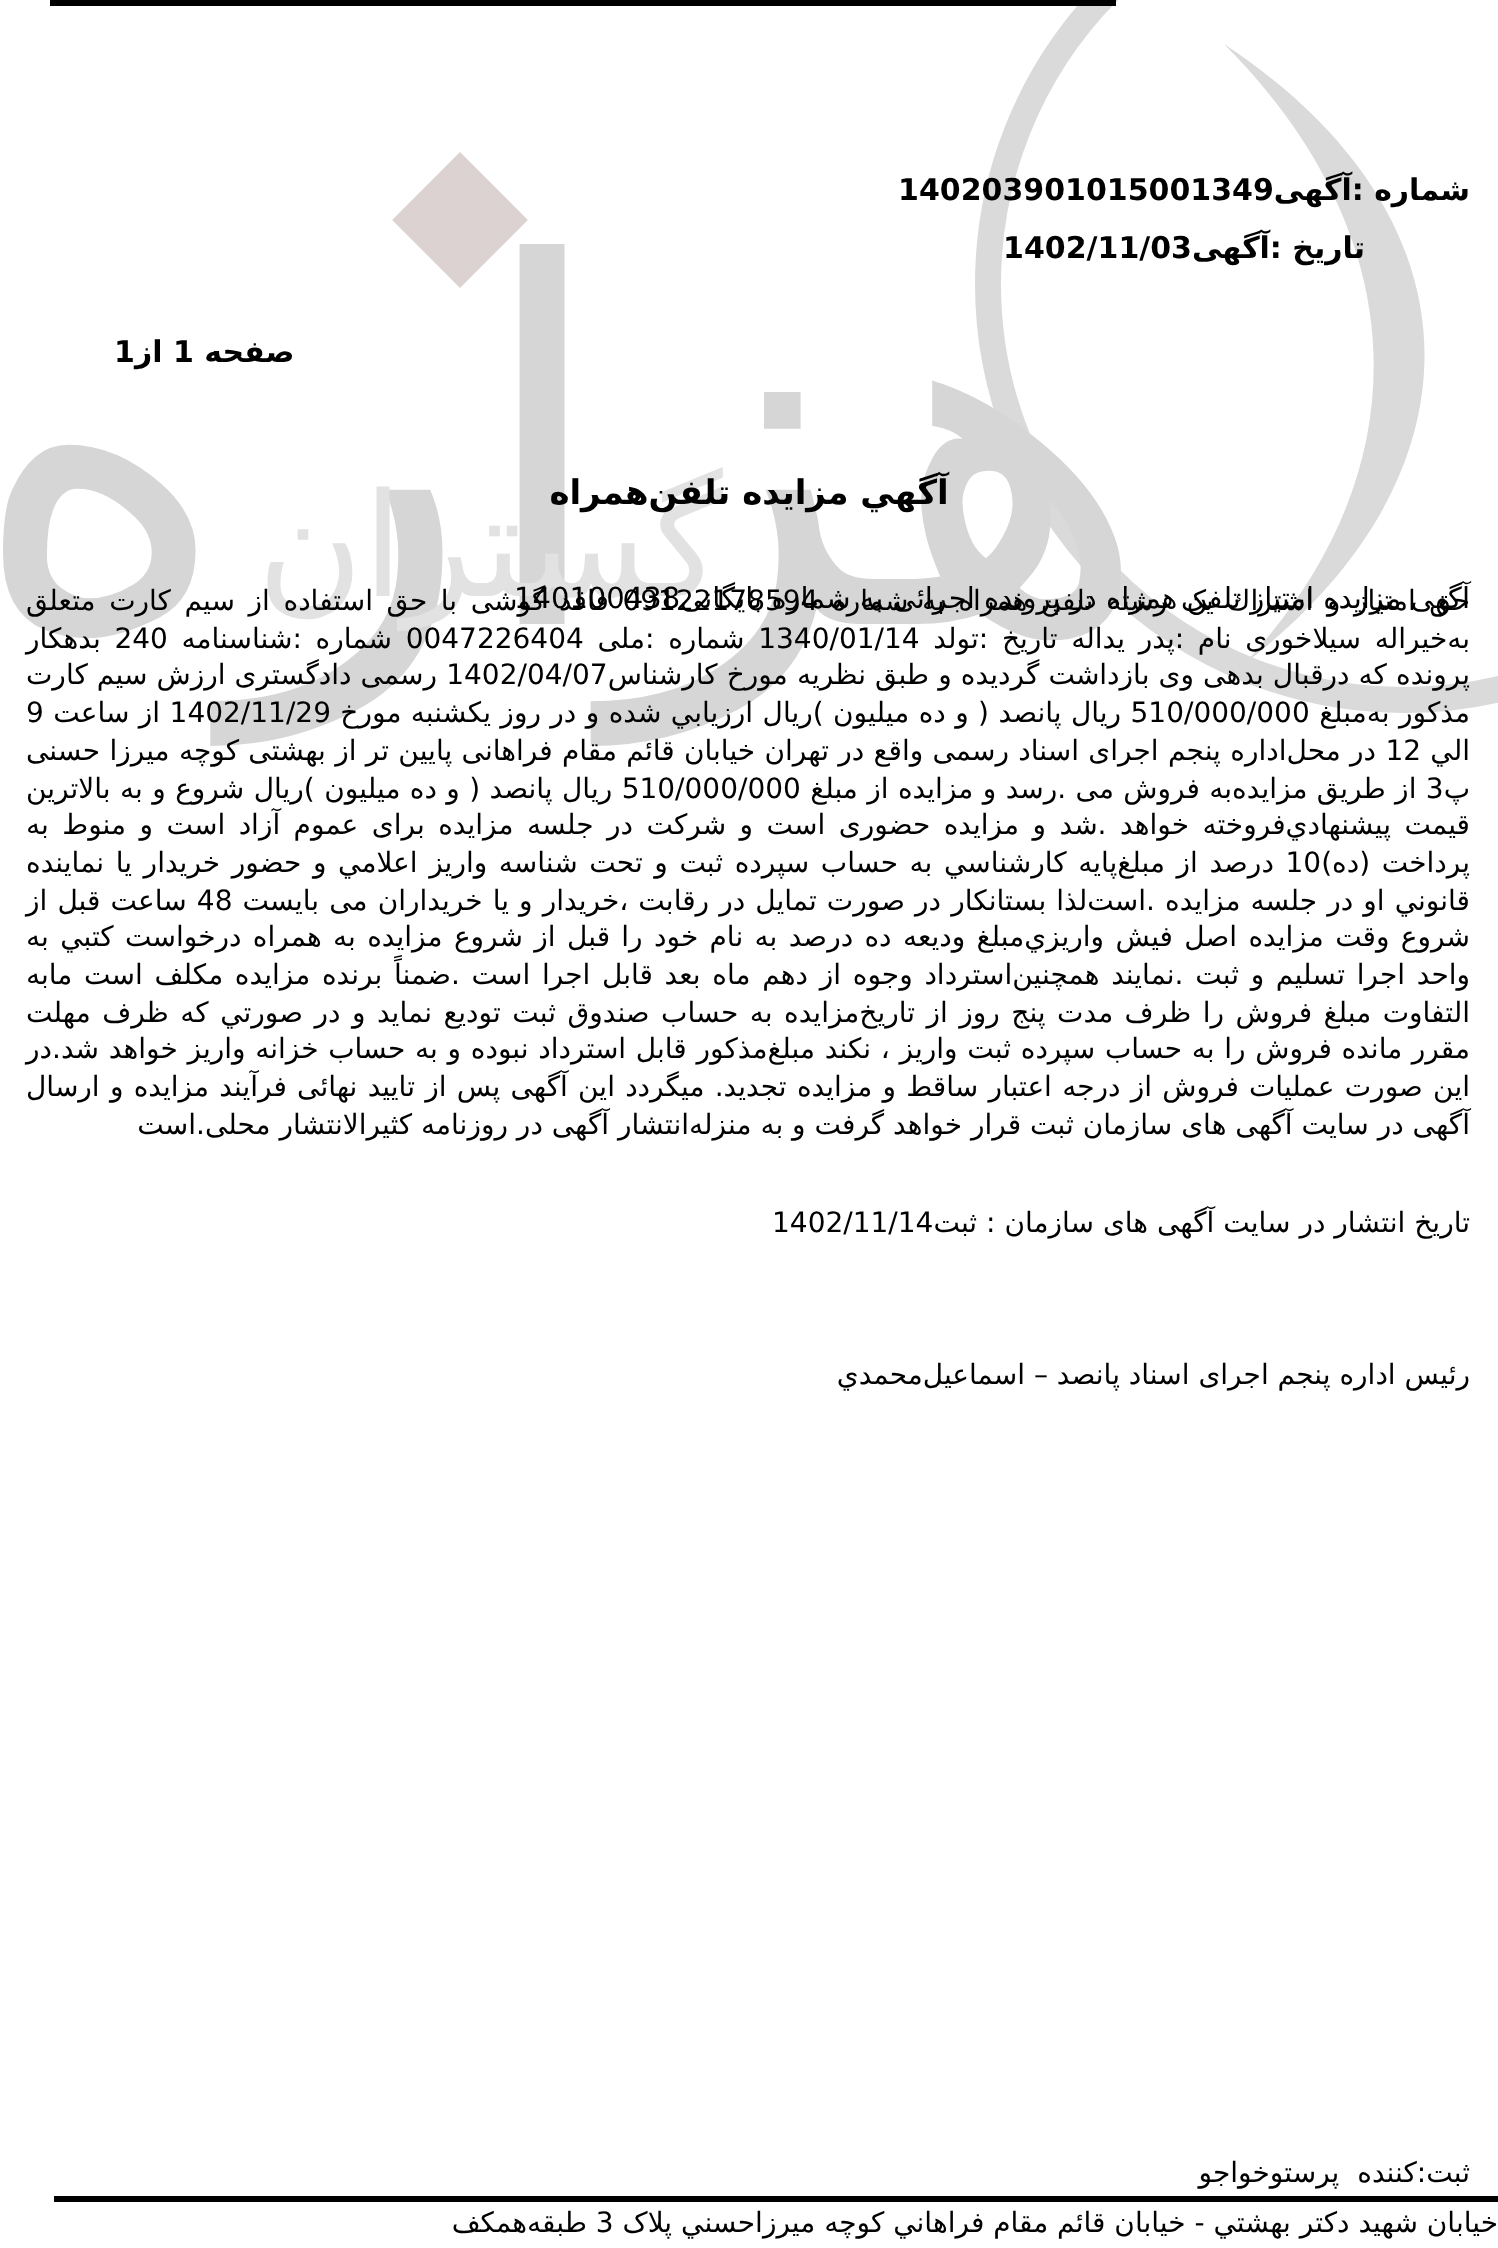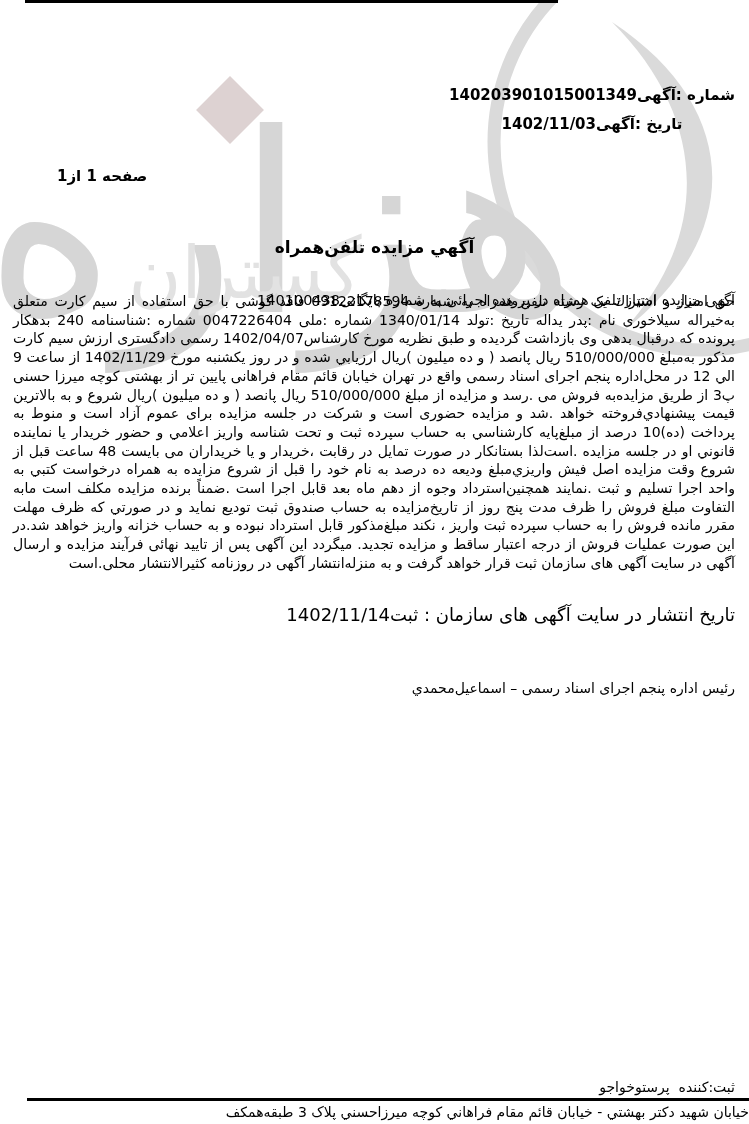--- a/index.html
+++ b/index.html
@@ -17,21 +17,21 @@
   .hdr{position:absolute;top:81px;right:14px;text-align:center;font-size:15px;font-weight:bold;line-height:29px;z-index:1;}
   .pageind{position:absolute;top:167px;left:57px;font-size:15px;font-weight:bold;z-index:1;direction:rtl;}
   .doc-title{position:absolute;top:237px;left:0;width:100%;text-align:center;font-size:17px;font-weight:bold;z-index:1;}
   .doc-subtitle{position:absolute;top:276px;right:14px;font-size:14.5px;z-index:1;margin-top:16px;}
   .doc-body{
     position:absolute;top:292px;right:14px;width:722px;
     font-size:14px;line-height:18.7px;
     text-align:justify;text-align-last:right;
     z-index:1;
   }
-  .pub-line{position:absolute;top:604px;right:14px;font-size:18px;z-index:1;}
+  .pub-line{position:absolute;top:604px;right:14px;font-size:14px;z-index:1;}
   .sig-line{position:absolute;top:680px;right:14px;font-size:14px;z-index:1;}
   .registrar-line{position:absolute;top:1079px;right:14px;font-size:14px;white-space:pre-wrap;z-index:1;}
   .footer-rule{position:absolute;left:27px;top:1098px;width:722px;height:3px;background:#000;z-index:1;}
   .addr-line{position:absolute;top:1104px;left:0;width:100%;text-align:right;font-size:14px;z-index:1;}
 </style>
 </head>
 <body>
 
 <div class="page">
 
@@ -53,19 +53,19 @@
   <div class="pageind">صفحه 1 از1</div>
 
   <div class="doc-title">آگهي مزايده تلفن‌همراه</div>
 
   <div class="doc-subtitle">آگهی مزایده امتیاز تلفن همراه در پرونده اجرائی به شماره بایگانی140100438</div>
 
   <div class="doc-body">حق امتیاز و اشتراك یک رشته تلفن همراه به شماره 09122178594 فاقد گوشی با حق استفاده از سیم كارت متعلق به‌خیراله سیلاخوری نام :پدر یداله تاریخ :تولد 1340/01/14 شماره :ملی 0047226404 شماره :شناسنامه 240 بدهکار پرونده که درقبال بدهی وی بازداشت گردیده و طبق نظریه مورخ کارشناس1402/04/07 رسمی دادگستری ارزش سیم کارت مذکور به‌مبلغ 510/000/000 ریال پانصد ( و ده میلیون )ریال ارزیابي شده و در روز یکشنبه مورخ 1402/11/29 از ساعت 9 الي 12 در محل‌اداره پنجم اجرای اسناد رسمی واقع در تهران خیابان قائم مقام فراهانی پایین تر از بهشتی کوچه میرزا حسنی پ3 از طریق مزایده‌به فروش می .رسد و مزایده از مبلغ 510/000/000 ریال پانصد ( و ده میلیون )ریال شروع و به بالاترین قیمت پیشنهادي‌فروخته خواهد .شد و مزایده حضوری است و شرکت در جلسه مزایده برای عموم آزاد است و منوط به پرداخت (ده)10 درصد از مبلغ‌پایه کارشناسي به حساب سپرده ثبت و تحت شناسه واریز اعلامي و حضور خریدار یا نماینده قانوني او در جلسه مزایده .است‌لذا بستانکار در صورت تمایل در رقابت ،خریدار و یا خریداران می بایست 48 ساعت قبل از شروع وقت مزایده اصل فیش واریزي‌مبلغ ودیعه ده درصد به نام خود را قبل از شروع مزایده به همراه درخواست کتبي به واحد اجرا تسلیم و ثبت .نمایند همچنین‌استرداد وجوه از دهم ماه بعد قابل اجرا است .ضمناً برنده مزایده مکلف است مابه التفاوت مبلغ فروش را ظرف مدت پنج روز از تاریخ‌مزایده به حساب صندوق ثبت تودیع نماید و در صورتي که ظرف مهلت مقرر مانده فروش را به حساب سپرده ثبت واریز ، نکند مبلغ‌مذکور قابل استرداد نبوده و به حساب خزانه واریز خواهد شد.در این صورت عملیات فروش از درجه اعتبار ساقط و مزایده تجدید. میگردد این آگهی پس از تایید نهائی فرآیند مزایده و ارسال آگهی در سایت آگهی های سازمان ثبت قرار خواهد گرفت و به منزله‌انتشار آگهی در روزنامه کثیرالانتشار محلی.است</div>
 
   <div class="pub-line">تاریخ انتشار در سایت آگهی های سازمان : ثبت1402/11/14</div>
 
-  <div class="sig-line">رئیس اداره پنجم اجرای اسناد رسمی – اسماعیل‌محمدي</div>
+  <div class="sig-line">رئیس اداره پنجم اجرای اسناد پانصد – اسماعیل‌محمدي</div>
 
   <div class="registrar-line">ثبت:کننده  پرستوخواجو</div>
   <div class="footer-rule"></div>
   <div class="addr-line">خیابان شهید دکتر بهشتي - خیابان قائم مقام فراهاني کوچه میرزاحسني پلاک 3 طبقه‌همکف</div>
 
 </div>
 
 </body></html>

